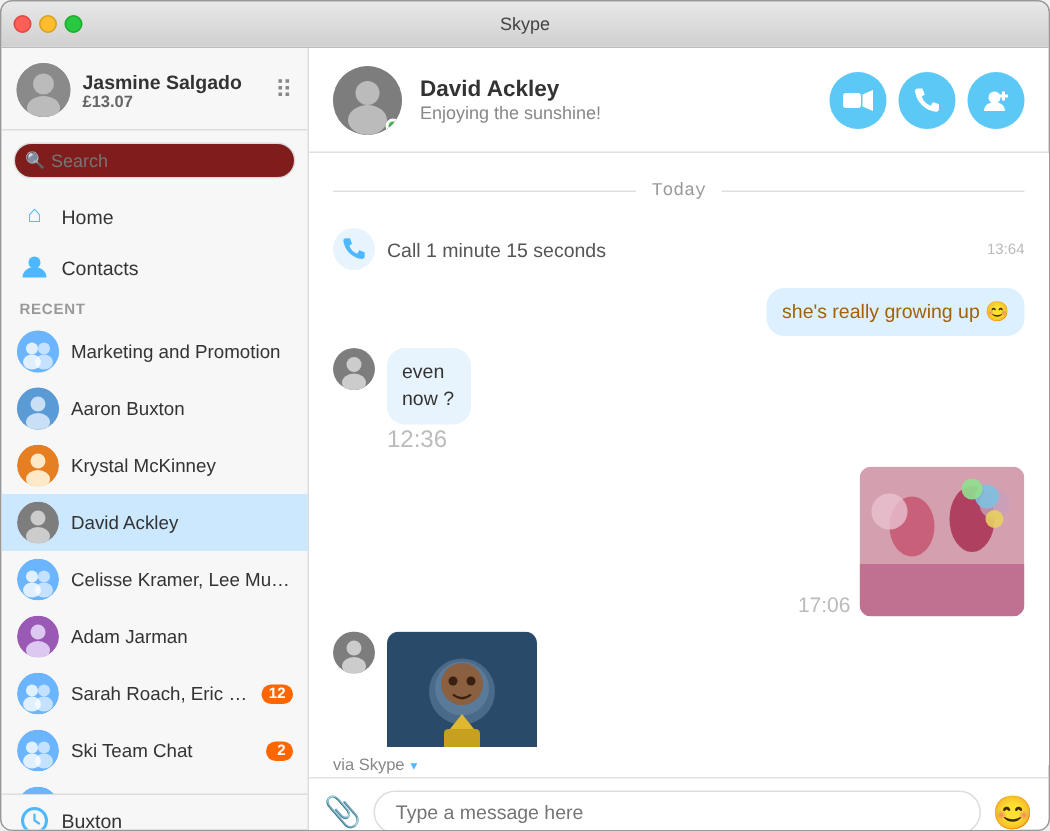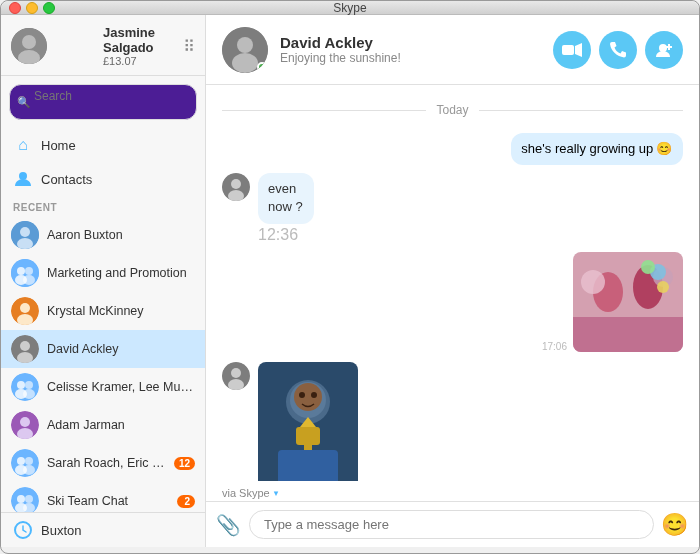--- a/index.html
+++ b/index.html
@@ -1,39 +1,39 @@
 <!DOCTYPE html>
 <html><head>
   <meta charset="utf-8">
   <style>
     * { margin: 0; padding: 0; box-sizing: border-box; }
     body { width: 700px; height: 554px; font-family: -apple-system, 'Helvetica Neue', Arial, sans-serif; background: #f0f0f0; overflow: hidden; border-radius: 8px; border: 1px solid #999; }
 
     
-    .titlebar { height: 14px; background: linear-gradient(to bottom, #e8e8e8, #d0d0d0); display: flex; align-items: center; justify-content: center; border-radius: 8px 8px 0 0; border-bottom: 1px solid #bbb; position: relative; }
+    .titlebar { height: 31px; background: linear-gradient(to bottom, #e8e8e8, #d0d0d0); display: flex; align-items: center; justify-content: center; border-radius: 8px 8px 0 0; border-bottom: 1px solid #bbb; position: relative; }
     .titlebar-buttons { position: absolute; left: 8px; display: flex; gap: 5px; }
     .tb-btn { width: 12px; height: 12px; border-radius: 50%; }
     .tb-close { background: #ff5f57; border: 1px solid #e0443e; }
     .tb-min { background: #febc2e; border: 1px solid #d4a017; }
     .tb-max { background: #28c840; border: 1px solid #1aab29; }
     .titlebar-title { font-size: 12px; color: #444; font-weight: 500; }
 
     
     .app { display: flex; height: 532px; }
 
     
     .sidebar { width: 205px; background: #f7f7f7; border-right: 1px solid #ddd; display: flex; flex-direction: column; flex-shrink: 0; }
     .sidebar-header { padding: 10px 10px 8px; display: flex; align-items: center; gap: 8px; border-bottom: 1px solid #ddd; }
     .avatar-circle { width: 36px; height: 36px; border-radius: 50%; background: #ccc; overflow: hidden; flex-shrink: 0; }
-    .user-info { flex: 1; margin-left: 48px; }
+    .user-info { flex: 1; }
     .user-name { font-size: 13px; font-weight: 600; color: #333; }
-    .user-credit { font-size: 11px; color: #666; }
+    .user-credit { font-size: 11px; color: #666; font-weight: bold; }
     .grid-icon { margin-left: auto; color: #888; font-size: 16px; cursor: pointer; }
     .search-box { margin: 8px; position: relative; }
-    .search-input { width: 100%; padding: 4px 8px 16px 24px; border: 1px solid #ddd; border-radius: 12px; font-size: 12px; background: #4c1d95; color: #999; }
+    .search-input { width: 100%; padding: 4px 8px 4px 24px; border: 1px solid #ddd; border-radius: 12px; font-size: 12px; background: #7f1d1d; color: #999; }
     .search-icon-inner { position: absolute; left: 8px; top: 50%; transform: translateY(-50%); font-size: 11px; color: #aaa; }
 
     
     .nav-item { display: flex; align-items: center; gap: 8px; padding: 7px 12px; cursor: pointer; font-size: 13px; color: #333; }
     .nav-icon { width: 20px; height: 20px; display: flex; align-items: center; justify-content: center; font-size: 16px; }
     .home-icon { color: #4db8ff; }
     .contacts-icon { color: #4db8ff; }
     .history-icon { color: #4db8ff; }
 
     .recent-label { padding: 6px 12px 3px; font-size: 10px; color: #999; font-weight: 600; letter-spacing: 0.5px; }
@@ -56,29 +56,29 @@
     .chat-contact-name { font-size: 15px; font-weight: 600; color: #333; }
     .chat-status { font-size: 12px; color: #888; }
     .chat-actions { display: flex; gap: 8px; }
     .action-btn { width: 38px; height: 38px; border-radius: 50%; border: none; cursor: pointer; display: flex; align-items: center; justify-content: center; font-size: 18px; }
     .video-btn { background: #5bc8f5; color: white; }
     .call-btn { background: #5bc8f5; color: white; }
     .add-btn { background: #5bc8f5; color: white; }
 
     
     .chat-messages { flex: 1; overflow-y: auto; padding: 10px 16px; display: flex; flex-direction: column; gap: 6px; background: #fff; }
-    .date-divider { text-align: center; font-size: 12px; color: #999; margin: 8px 0; position: relative; }
+    .date-divider { text-align: center; font-size: 12px; color: #999; margin: 8px 0; position: relative; font-family: Liberation Mono, monospace; }
     .date-divider::before { content: ''; position: absolute; left: 0; top: 50%; width: 100%; height: 1px; background: #e0e0e0; }
     .date-divider span { background: #fff; padding: 0 10px; position: relative; z-index: 1; }
 
     .msg-row { display: flex; align-items: flex-start; gap: 8px; }
     .msg-avatar { width: 28px; height: 28px; border-radius: 50%; background: #ccc; flex-shrink: 0; overflow: hidden; }
     .msg-bubble { max-width: 65%; padding: 7px 10px; border-radius: 12px; font-size: 13px; line-height: 1.4; position: relative; }
     .msg-bubble.received { background: #e8f4fd; color: #333; }
-    .msg-bubble.sent { background: #dcf0ff; color: #000000; align-self: flex-end; }
+    .msg-bubble.sent { background: #dcf0ff; color: #a16207; align-self: flex-end; }
     .msg-time { font-size: 16px; color: #bbb; margin-top: 2px; text-align: right; }
     .msg-time.left { text-align: left; }
 
     .call-row { display: flex; align-items: center; gap: 8px; padding: 4px 0; }
     .call-text { font-size: 13px; color: #555; }
     .call-time-right { margin-left: auto; font-size: 10px; color: #bbb; }
 
     
     .via-skype { font-size: 11px; color: #888; padding: 4px 0 2px 0; display: flex; align-items: center; gap: 4px; }
     .via-skype-arrow { font-size: 9px; color: #4db8ff; }
@@ -137,41 +137,41 @@
           </svg>
       </div>
       <span>Contacts</span>
     </div>
 
     <div class="recent-label">RECENT</div>
 
     <div style="overflow-y: auto; flex: 1;">
 
       <div class="contact-item">
-        <div class="contact-avatar" style="background:#5b9bd5;">
-          <svg width="28" height="28" viewBox="0 0 28 28">
-              <circle cx="14" cy="14" r="14" fill="#5b9bd5"></circle>
-              <circle cx="14" cy="11" r="5" fill="#c8dff5"></circle>
-              <ellipse cx="14" cy="23" rx="8" ry="6" fill="#c8dff5"></ellipse>
-            </svg>
-        </div>
-        <span class="contact-name">Aaron Buxton</span>
-      </div>
-
-      <div class="contact-item">
         <div class="contact-avatar av-group" style="background:#6bb5ff; font-size:10px; color:white; display:flex;align-items:center;justify-content:center;">
           <svg width="28" height="28" viewBox="0 0 28 28">
               <circle cx="14" cy="14" r="14" fill="#6bb5ff"></circle>
               <circle cx="10" cy="12" r="4" fill="white" opacity="0.8"></circle>
               <circle cx="18" cy="12" r="4" fill="white" opacity="0.6"></circle>
               <ellipse cx="10" cy="21" rx="6" ry="5" fill="white" opacity="0.8"></ellipse>
               <ellipse cx="18" cy="21" rx="6" ry="5" fill="white" opacity="0.6"></ellipse>
             </svg>
         </div>
         <span class="contact-name">Marketing and Promotion</span>
+      </div>
+
+      <div class="contact-item">
+        <div class="contact-avatar" style="background:#5b9bd5;">
+          <svg width="28" height="28" viewBox="0 0 28 28">
+              <circle cx="14" cy="14" r="14" fill="#5b9bd5"></circle>
+              <circle cx="14" cy="11" r="5" fill="#c8dff5"></circle>
+              <ellipse cx="14" cy="23" rx="8" ry="6" fill="#c8dff5"></ellipse>
+            </svg>
+        </div>
+        <span class="contact-name">Aaron Buxton</span>
       </div>
 
       <div class="contact-item">
         <div class="contact-avatar">
           <svg width="28" height="28" viewBox="0 0 28 28">
               <circle cx="14" cy="14" r="14" fill="#e67e22"></circle>
               <circle cx="14" cy="11" r="5" fill="#fde8c8"></circle>
               <ellipse cx="14" cy="23" rx="8" ry="6" fill="#fde8c8"></ellipse>
             </svg>
         </div>
@@ -304,20 +304,29 @@
         </button>
       </div>
     </div>
 
     <div class="chat-messages">
 
       <div class="date-divider">
         <span>Today</span>
       </div>
 
+      <div class="call-row">
+        <div style="width:28px;height:28px;border-radius:50%;background:#e8f4fd;display:flex;align-items:center;justify-content:center;">
+          <svg width="16" height="16" viewBox="0 0 18 18" fill="#4db8ff">
+              <path d="M3 1h3l1.5 4-2 1.5a10 10 0 0 0 6 6L13 10l4 1.5v3a2 2 0 0 1-2 2A16 16 0 0 1 1 3a2 2 0 0 1 2-2z"></path>
+            </svg>
+        </div>
+        <span class="call-text">Call  1 minute 15 seconds</span>
+        <span class="call-time-right">13:64</span>
+      </div>
 
       <div style="display:flex;justify-content:flex-end;margin:2px 0;">
         <div class="msg-bubble sent">
           <span>she's really growing up 😊</span>
         </div>
       </div>
 
       <div class="msg-row">
         <div class="msg-avatar">
           <svg width="28" height="28" viewBox="0 0 28 28">
@@ -328,21 +337,21 @@
         </div>
         <div style="display:flex;flex-direction:column;">
           <div class="msg-bubble received">
             <span>even now ?</span>
           </div>
           <div class="msg-time left">12:36</div>
         </div>
       </div>
 
       <div style="display:flex;justify-content:flex-end;gap:6px;align-items:flex-end;margin:2px 0;">
-        <div style="font-size:10px;color:#bbb;align-self:flex-end;">17:06</div>
+        <div style="font-size:14px;color:#bbb;align-self:flex-end;">17:06</div>
         <div style="border-radius:8px;overflow:hidden;width:110px;height:100px;">
           
           <svg width="110" height="100" viewBox="0 0 110 100">
             <rect width="110" height="100" fill="#d4a0b0"></rect>
             <ellipse cx="35" cy="40" rx="15" ry="20" fill="#c8607a"></ellipse>
             <ellipse cx="75" cy="35" rx="15" ry="22" fill="#b04060"></ellipse>
             <circle cx="20" cy="30" r="12" fill="#e8c0d0" opacity="0.8"></circle>
             <circle cx="90" cy="25" r="10" fill="#c8a0b8" opacity="0.8"></circle>
             <rect x="0" y="65" width="110" height="35" fill="#c07090"></rect>
             <circle cx="85" cy="20" r="8" fill="#80c0e0" opacity="0.9"></circle>

